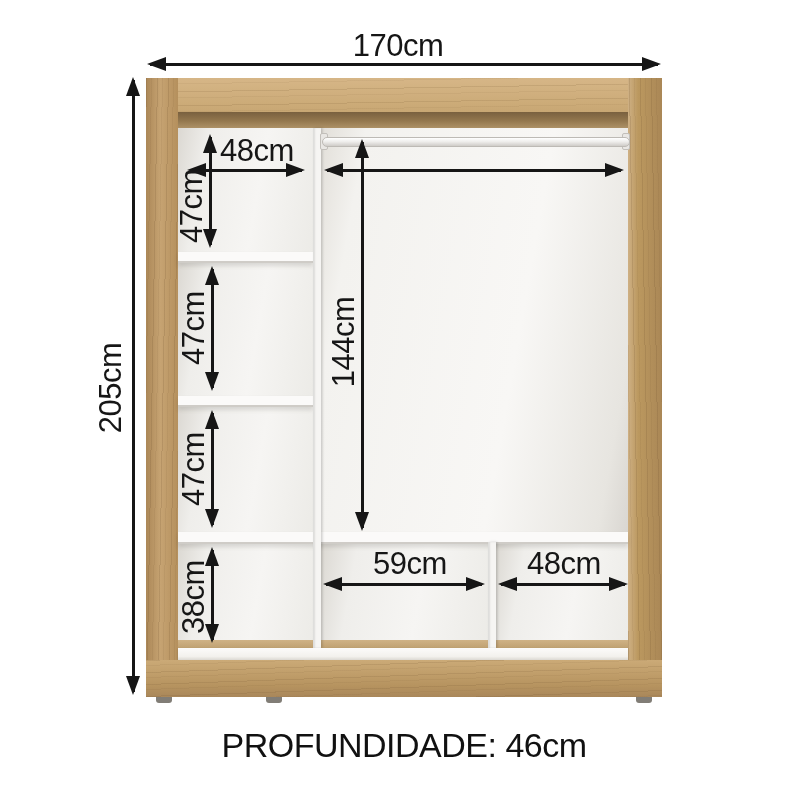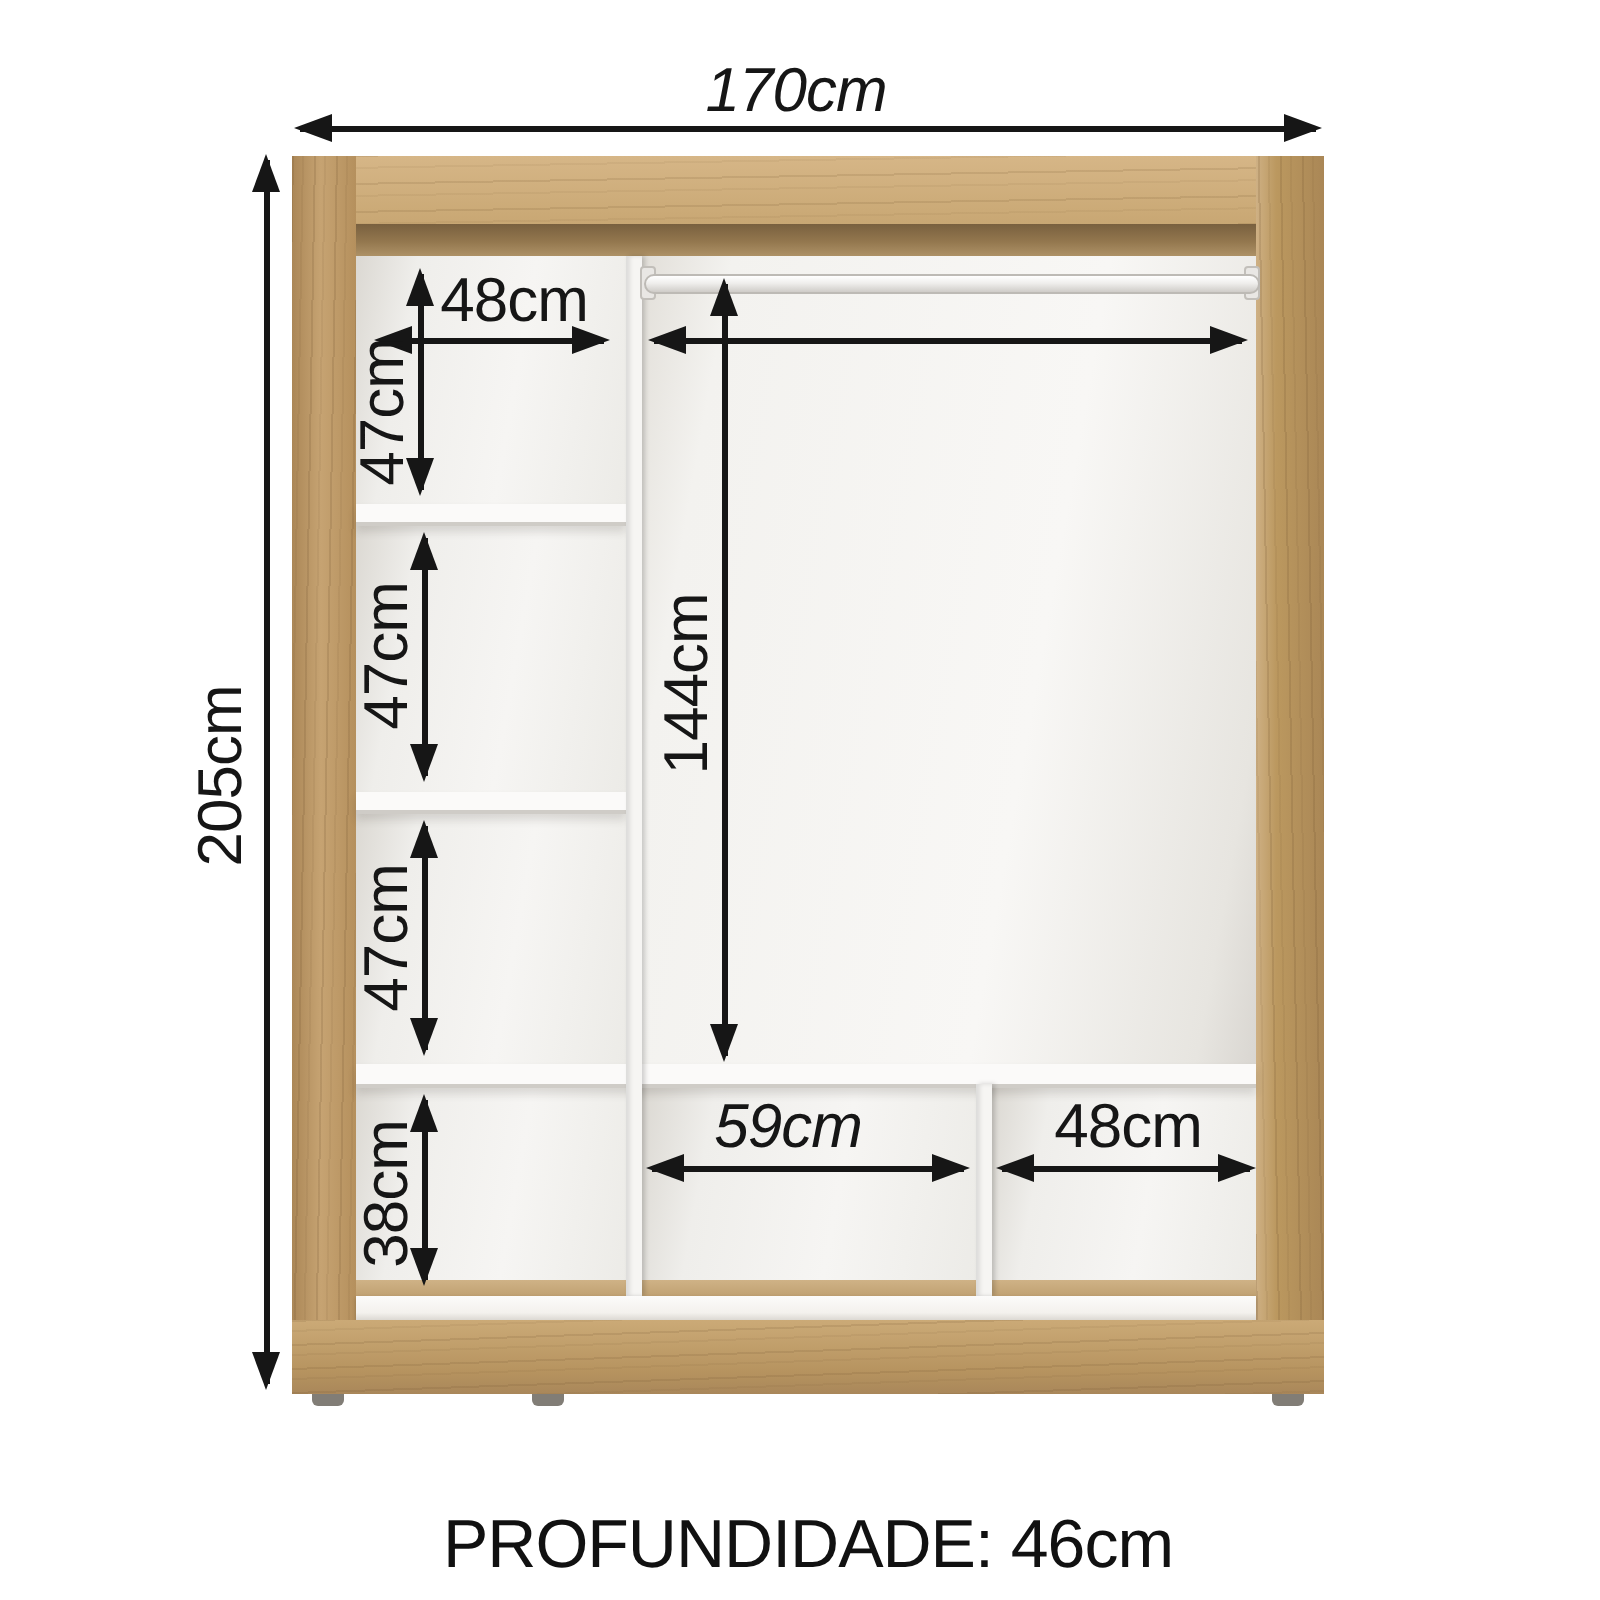--- a/index.html
+++ b/index.html
@@ -69,21 +69,21 @@
   .rod{background:linear-gradient(180deg,#ffffff 0%,#efeeec 45%,#cfccc8 100%);border:1px solid #bdbab5;border-radius:5px;}
   .rod-bracket{background:#e9e7e4;border:1px solid #c2bfba;border-radius:2px;}
   .foot{background:#817d76;border-radius:0 0 3px 3px;}
   .depth-note{position:absolute;font-size:34px;letter-spacing:-0.5px;transform:translate(-50%,-50%);white-space:nowrap;color:#111;}
 </style>
 </head>
 <body>
 
 <div class="stage">
 
-  <div class="dim-label" style="left:398px;top:45px;font-style:italic;">170cm</div>
+  <div class="dim-label" style="left:398px;top:45px;">170cm</div>
   <div class="h-dim" style="left:147px;top:57px;width:514px;">
     <span class="head-l"></span>
     <span class="line"></span>
     <span class="head-r"></span>
   </div>
 
   <div class="dim-label rot" style="left:110px;top:388px;">205cm</div>
   <div class="v-dim" style="left:126px;top:77px;height:618px;">
     <span class="head-t"></span>
     <span class="line"></span>
@@ -165,29 +165,29 @@
     <span class="head-b"></span>
   </div>
 
   <div class="dim-label rot" style="left:343px;top:342px;">144cm</div>
   <div class="v-dim" style="left:355px;top:139px;height:392px;">
     <span class="head-t"></span>
     <span class="line"></span>
     <span class="head-b"></span>
   </div>
 
-  <div class="dim-label" style="left:394px;top:563px;font-style:italic;">59cm</div>
+  <div class="dim-label" style="left:410px;top:563px;">59cm</div>
   <div class="h-dim" style="left:323px;top:577px;width:162px;">
     <span class="head-l"></span>
     <span class="line"></span>
     <span class="head-r"></span>
   </div>
 
   <div class="dim-label" style="left:564px;top:563px;">48cm</div>
   <div class="h-dim" style="left:498px;top:577px;width:130px;">
     <span class="head-l"></span>
     <span class="line"></span>
     <span class="head-r"></span>
   </div>
 
-  <div class="depth-note" style="left:404px;top:773px;">PROFUNDIDADE: 46cm</div>
+  <div class="depth-note" style="left:404px;top:745px;">PROFUNDIDADE: 46cm</div>
 
 </div>
 
 </body></html>

